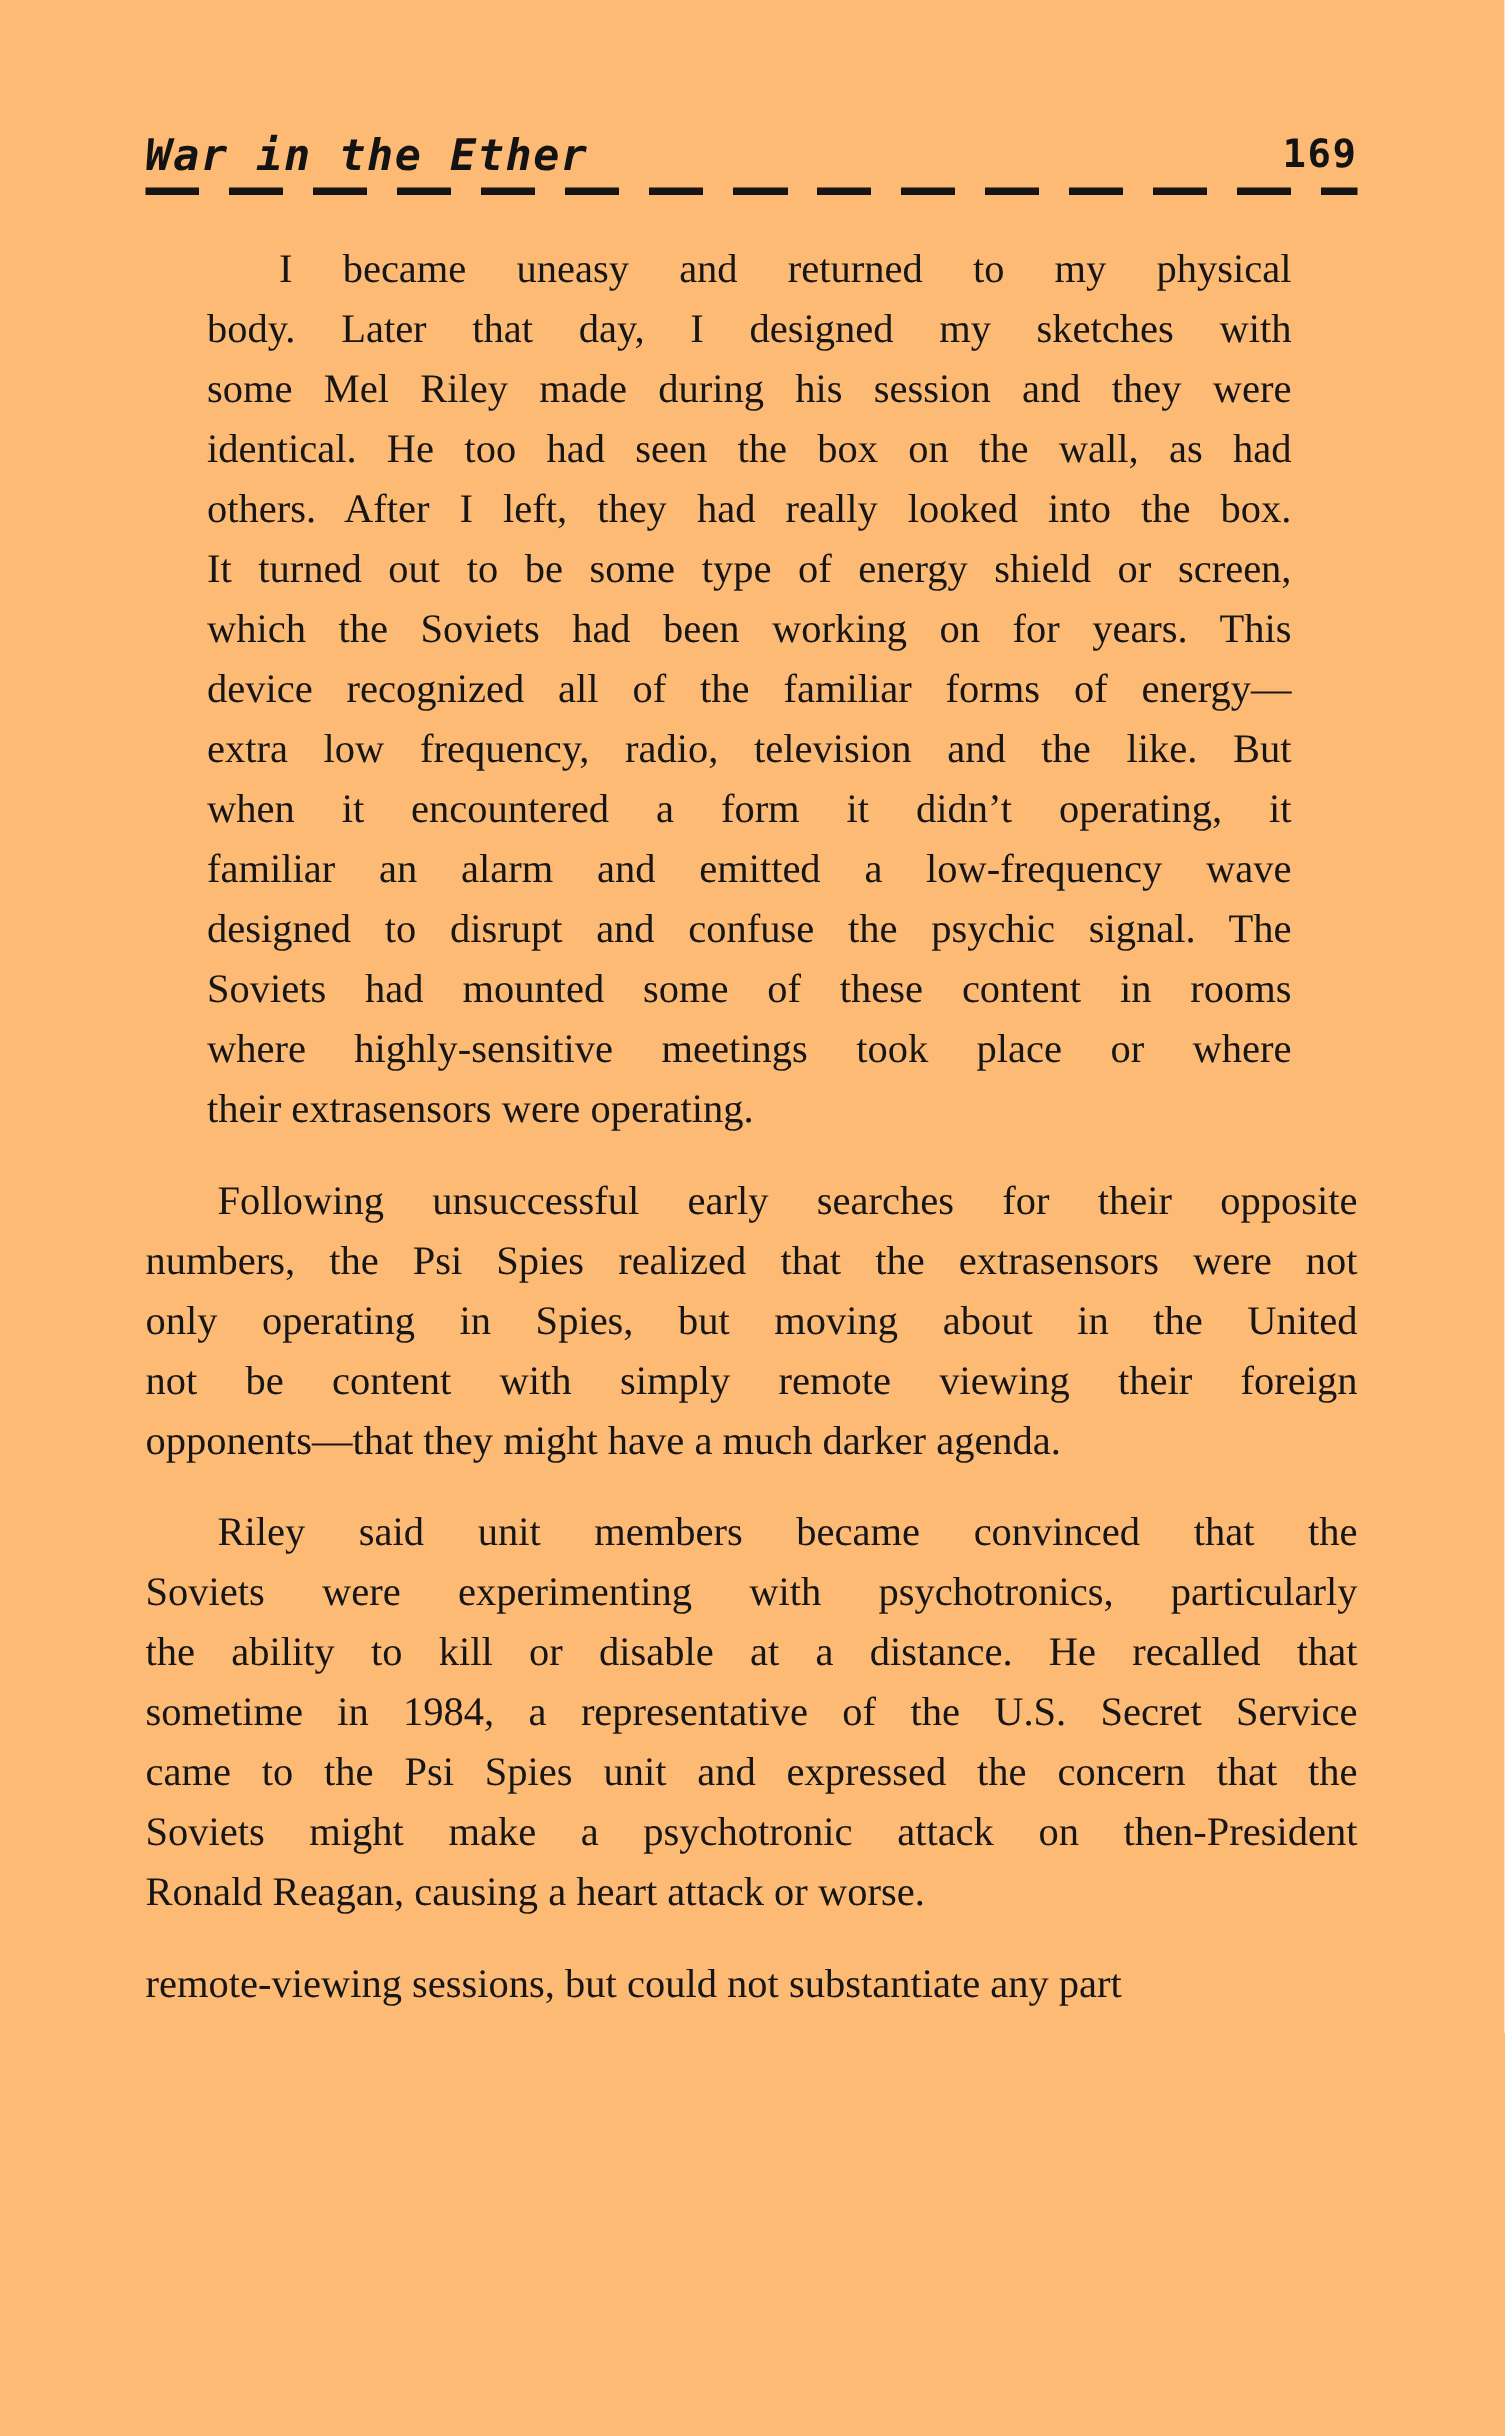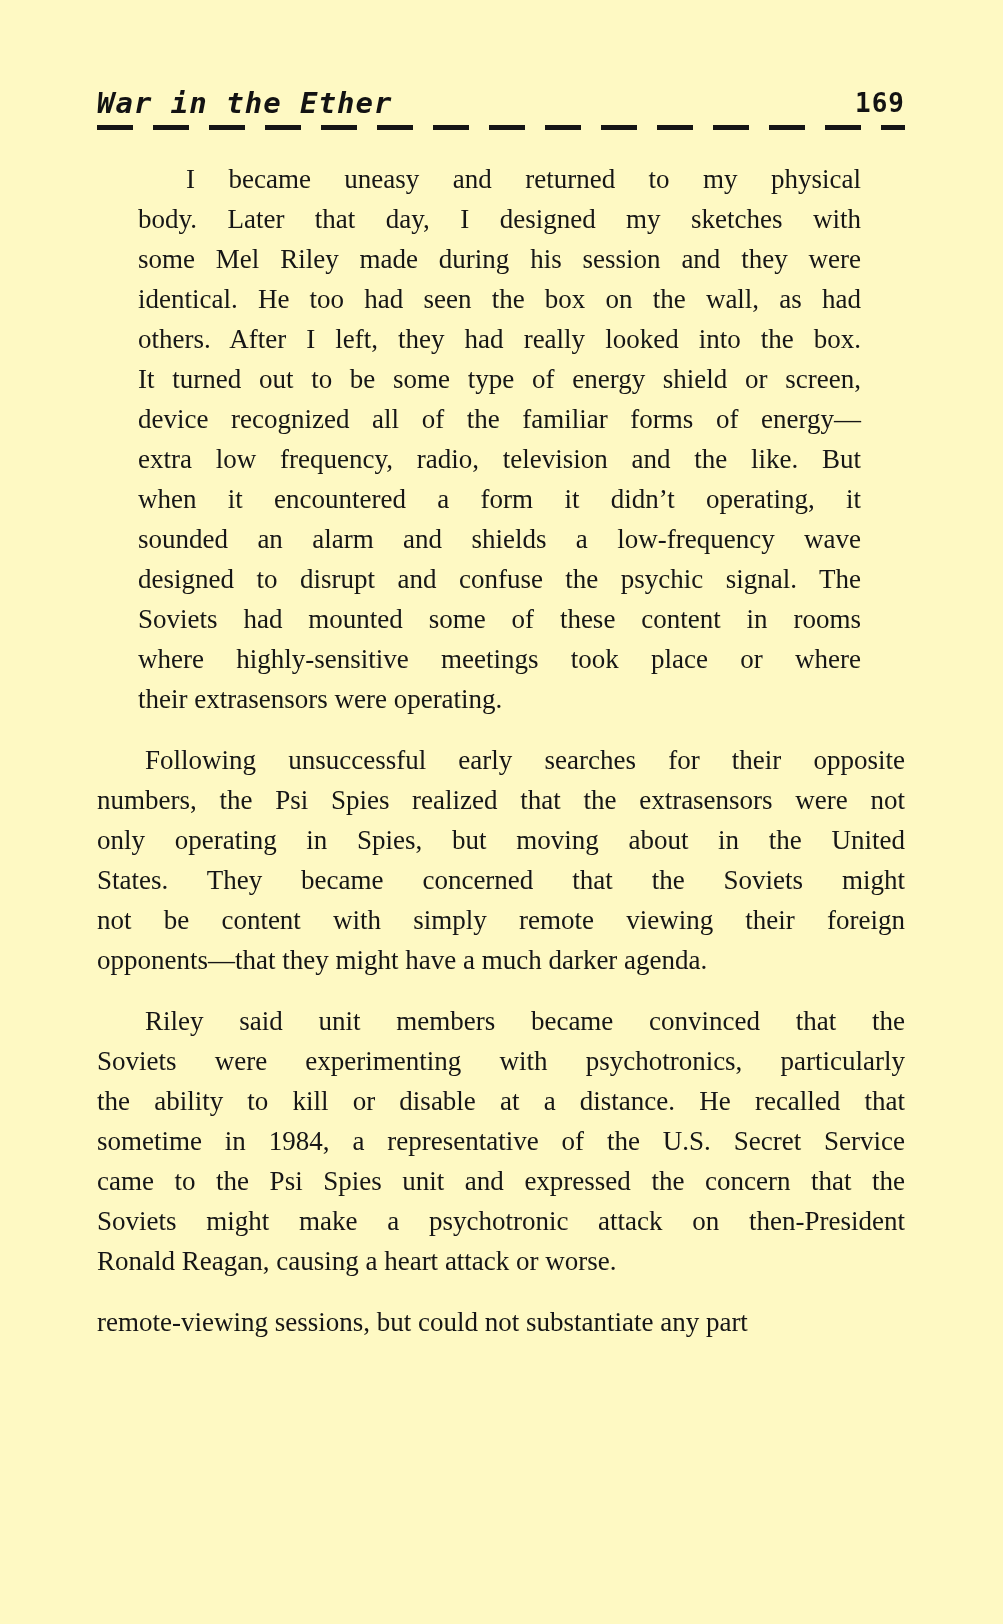--- a/index.html
+++ b/index.html
@@ -4,21 +4,21 @@
 <style>
   html, body {
     margin: 0;
     padding: 0;
     background: #ffffff;
   }
   .page {
     position: relative;
     width: 1003px;
     height: 1624px;
-    background: #fef9c3;
+    background: #fdba74;
     box-sizing: border-box;
     padding: 86px 98px 0 97px;
     font-family: "Liberation Serif", serif;
     color: #161616;
     overflow: hidden;
   }
   
   .header-row {
     display: flex;
     justify-content: space-between;
@@ -88,34 +88,34 @@
   <div class="dashed-rule"></div>
 
   <div class="page-body">
       <div class="para extract">
         <div class="line first">I became uneasy and returned to my physical</div>
         <div class="line">body. Later that day, I designed my sketches with</div>
         <div class="line">some Mel Riley made during his session and they were</div>
         <div class="line">identical. He too had seen the box on the wall, as had</div>
         <div class="line">others. After I left, they had really looked into the box.</div>
         <div class="line">It turned out to be some type of energy shield or screen,</div>
+        <div class="line">which the Soviets had been working on for years. This</div>
         <div class="line">device recognized all of the familiar forms of energy—</div>
         <div class="line">extra low frequency, radio, television and the like. But</div>
         <div class="line">when it encountered a form it didn’t operating, it</div>
-        <div class="line">sounded an alarm and shields a low-frequency wave</div>
+        <div class="line">familiar an alarm and emitted a low-frequency wave</div>
         <div class="line">designed to disrupt and confuse the psychic signal. The</div>
         <div class="line">Soviets had mounted some of these content in rooms</div>
         <div class="line">where highly-sensitive meetings took place or where</div>
         <div class="line last">their extrasensors were operating.</div>
       </div>
       <div class="para body">
         <div class="line first">Following unsuccessful early searches for their opposite</div>
         <div class="line">numbers, the Psi Spies realized that the extrasensors were not</div>
         <div class="line">only operating in Spies, but moving about in the United</div>
-        <div class="line">States. They became concerned that the Soviets might</div>
         <div class="line">not be content with simply remote viewing their foreign</div>
         <div class="line last">opponents—that they might have a much darker agenda.</div>
       </div>
       <div class="para body">
         <div class="line first">Riley said unit members became convinced that the</div>
         <div class="line">Soviets were experimenting with psychotronics, particularly</div>
         <div class="line">the ability to kill or disable at a distance. He recalled that</div>
         <div class="line">sometime in 1984, a representative of the U.S. Secret Service</div>
         <div class="line">came to the Psi Spies unit and expressed the concern that the</div>
         <div class="line">Soviets might make a psychotronic attack on then-President</div>

